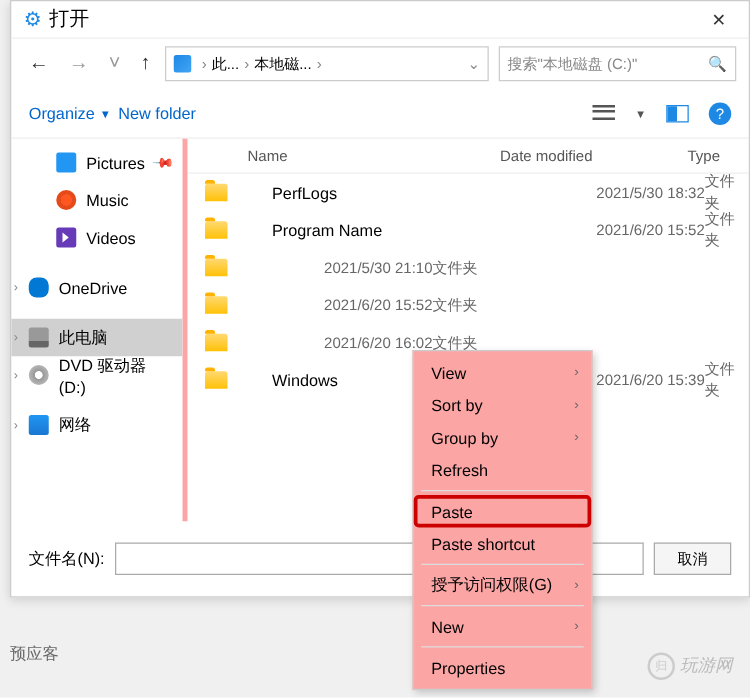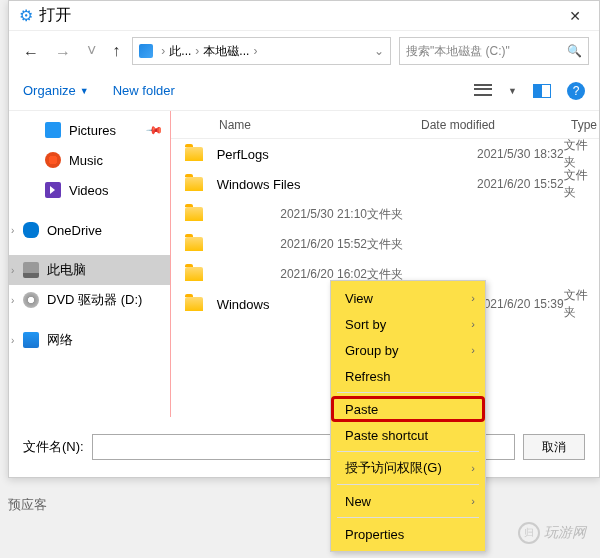--- a/index.html
+++ b/index.html
@@ -15,34 +15,34 @@
 .navbar { height: 40px; display: flex; align-items: center; padding: 0 10px; gap: 8px; }
 .nav-btn { color: #999; font-size: 16px; padding: 4px; cursor: pointer; }
 .nav-btn.active { color: #333; }
 .addressbar { flex: 1; display: flex; align-items: center; height: 28px; border: 1px solid #ccc; padding: 0 6px; font-size: 12px; gap: 4px; }
 .addr-icon { width: 14px; height: 14px; background: linear-gradient(135deg,#1e88e5,#42a5f5); border-radius: 2px; margin-right: 4px; }
 .addr-sep { color: #888; }
 .addr-down { color: #888; margin-left: auto; }
 .searchbox { width: 190px; height: 28px; border: 1px solid #ccc; display: flex; align-items: center; padding: 0 6px; font-size: 12px; color: #888; }
 .searchbox .mag { margin-left: auto; color: #666; }
 
-.toolbar { height: 40px; display: flex; align-items: center; padding: 0 14px; gap: 24px; font-size: 13px; border-bottom: 1px solid #eee; }
+.toolbar { height: 40px; display: flex; align-items: center; padding: 0 14px; gap: 6px; font-size: 13px; border-bottom: 1px solid #eee; }
 .tool-link { color: #0066cc; cursor: pointer; display: flex; align-items: center; gap: 4px; }
 .tool-link .drop { font-size: 9px; }
 .tool-spacer { flex: 1; }
 .view-icons { display: flex; gap: 16px; align-items: center; }
 .vicon { width: 18px; height: 14px; position: relative; cursor: pointer; }
 .vi-list::before, .vi-list::after { content: ""; position: absolute; left: 0; right: 0; height: 2px; background: #555; }
 .vi-list::before { top: 2px; } .vi-list::after { bottom: 2px; }
 .vi-list { border-top: 2px solid #555; }
 .vi-prev { border: 1px solid #1e88e5; background: linear-gradient(to right,#1e88e5 50%,transparent 50%); }
 .help { width: 18px; height: 18px; border-radius: 50%; background: #1e88e5; color: #fff; display: flex; align-items: center; justify-content: center; font-size: 12px; }
 
 .body { display: flex; height: calc(100% - 30px - 40px - 40px - 60px); }
-.sidebar { width: 162px; border-right: 1px solid #fca5a5; overflow: hidden; padding-top: 4px; }
+.sidebar { width: 141px; border-right: 4px solid #fca5a5; overflow: hidden; padding-top: 4px; }
 .side-item { display: flex; align-items: center; height: 30px; padding: 0 8px 0 22px; font-size: 13px; gap: 8px; cursor: pointer; position: relative; }
 .side-item.sub { padding-left: 36px; }
 .side-item.selected { background: #d0d0d0; }
 .side-item.toplevel { padding-left: 14px; }
 .side-item .chev { position: absolute; left: 4px; color: #888; font-size: 10px; }
 .side-item.toplevel .chev { left: 2px; }
 .pin { color: #888; font-size: 11px; transform: rotate(45deg); margin-left: auto; }
 .icon-sq { width: 16px; height: 16px; border-radius: 2px; flex-shrink: 0; }
 .ic-pictures { background: #2196f3; }
 .ic-music { background: radial-gradient(circle,#ff5722 40%,#e64a19 40%); border-radius: 50%; }
@@ -55,32 +55,32 @@
 
 .main { flex: 1; display: flex; flex-direction: column; overflow: hidden; }
 .col-header { display: flex; height: 28px; align-items: center; border-bottom: 1px solid #eee; font-size: 12px; color: #555; }
 .col-name { width: 250px; padding-left: 48px; }
 .col-date { width: 150px; }
 .col-type { flex: 1; }
 .rows { overflow: hidden; }
 .row { display: flex; height: 30px; align-items: center; font-size: 13px; cursor: pointer; }
 .row .folder-ic { width: 18px; height: 14px; background: linear-gradient(#ffd970,#ffc107); border-radius: 2px 2px 0 0; margin-left: 14px; margin-right: 14px; position: relative; }
 .row .folder-ic::before { content: ""; position: absolute; top: -3px; left: 0; width: 8px; height: 3px; background: #ffb300; border-radius: 2px 2px 0 0; }
-.row .rname { width: 204px; }
+.row .rname { width: 204px; margin-left: 22px; }
 .row .rdate { width: 150px; color: #666; font-size: 12px; text-align: right; }
 .row .rtype { color: #666; font-size: 12px; }
 
 .footer { position: absolute; left: 0; right: 0; bottom: 0; height: 60px; display: flex; align-items: center; padding: 0 14px; gap: 8px; font-size: 13px; }
 .footer .flabel { }
 .footer .finput { flex: 1; height: 26px; border: 1px solid #aaa; }
 .footer .fbtn { height: 26px; padding: 0 18px; border: 1px solid #aaa; background: #f5f5f5; font-size: 12px; cursor: pointer; }
 
-.below { position: absolute; left: 8px; bottom: 44px; font-size: 13px; color: #666; }
-
-.ctx-menu { position: absolute; left: 330px; top: 280px; width: 156px; background: #fde047; border: 1px solid #ccc; box-shadow: 2px 2px 6px rgba(0,0,0,0.2); font-size: 13px; padding: 4px 0; z-index: 100; }
+.below { position: absolute; left: 8px; bottom: 26px; font-size: 13px; color: #666; }
+
+.ctx-menu { position: absolute; left: 330px; top: 280px; width: 144px; background: #fca5a5; border: 1px solid #ccc; box-shadow: 2px 2px 6px rgba(0,0,0,0.2); font-size: 13px; padding: 4px 0; z-index: 100; }
 .ctx-item { height: 26px; display: flex; align-items: center; padding: 0 14px; cursor: pointer; position: relative; }
 .ctx-item .sub-arrow { position: absolute; right: 10px; color: #666; font-size: 11px; }
 .ctx-sep { height: 1px; background: #ddd; margin: 3px 6px; }
 .ctx-item.highlighted { outline: 3px solid #cc0000; outline-offset: -3px; border-radius: 4px; }
 
 .watermark { position: absolute; right: 14px; bottom: 14px; font-size: 14px; color: #bbb; display: flex; align-items: center; gap: 4px; font-style: italic; }
 .watermark .wm-logo { width: 22px; height: 22px; border: 2px solid #ccc; border-radius: 50%; display: flex; align-items: center; justify-content: center; font-size: 10px; color: #ccc; font-style: normal; }
 </style>
 </head>
 <body>
@@ -175,21 +175,21 @@
       </div>
       <div class="rows" id="rows">
           <div class="row">
             <span class="folder-ic"></span>
             <span class="rname">PerfLogs</span>
             <span class="rdate">2021/5/30 18:32</span>
             <span class="rtype">文件夹</span>
           </div>
           <div class="row">
             <span class="folder-ic"></span>
-            <span class="rname">Windows Files</span>
+            <span class="rname">Program Name</span>
             <span class="rdate">2021/6/20 15:52</span>
             <span class="rtype">文件夹</span>
           </div>
           <div class="row">
             <span class="folder-ic"></span>
             <span class="rdate">2021/5/30 21:10</span>
             <span class="rtype">文件夹</span>
           </div>
           <div class="row">
             <span class="folder-ic"></span>

